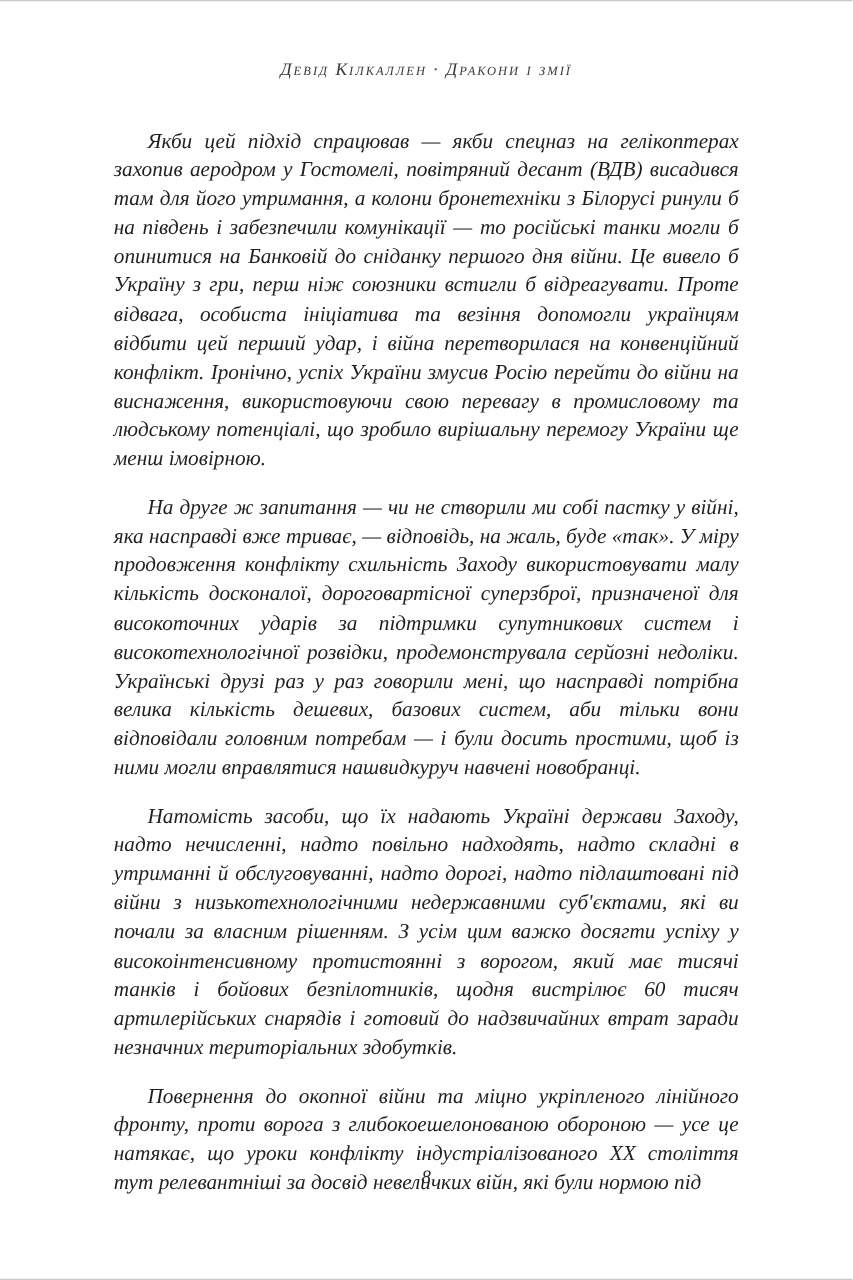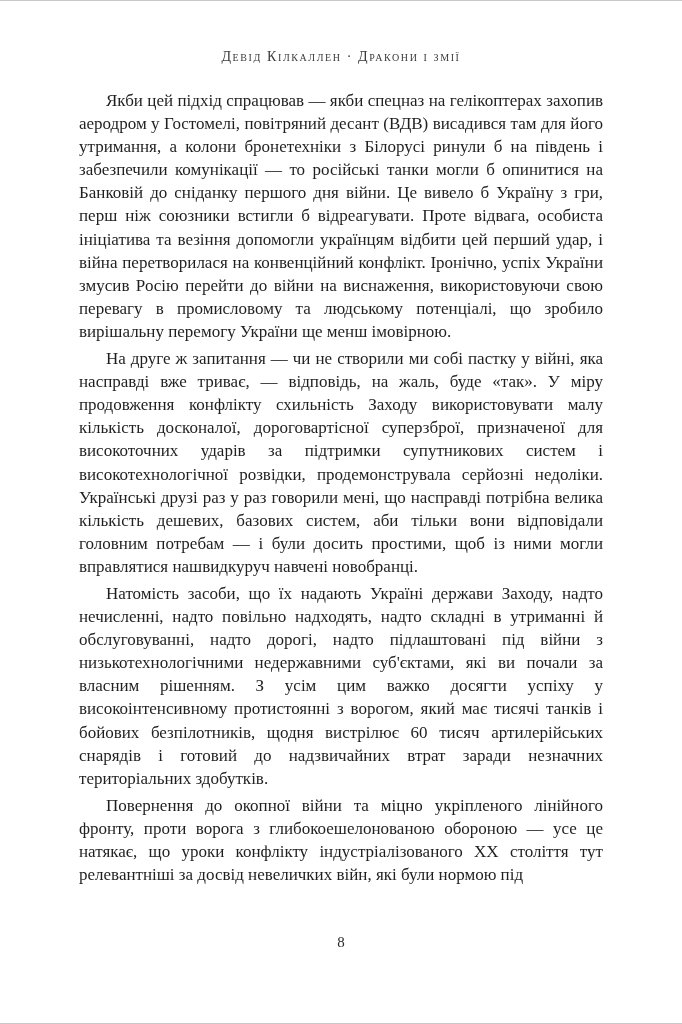--- a/index.html
+++ b/index.html
@@ -11,20 +11,21 @@
     position: relative;
     width: 682px;
     height: 1024px;
     box-sizing: border-box;
     background: #ffffff;
     border-top: 1px solid #c9c9c9;
     border-bottom: 1px solid #c9c9c9;
     font-family: "Liberation Serif", "DejaVu Serif", serif;
     color: #1f1f1f;
     overflow: hidden;
+    font-style: italic;
   }
   .running-header {
     position: absolute;
     top: 48px;
     left: 0;
     right: 0;
     text-align: center;
     font-size: 14px;
     font-variant: small-caps;
     letter-spacing: 1.6px;
@@ -35,21 +36,21 @@
     position: absolute;
     top: 84px;
     left: 75px;
     width: 532px;
     font-size: 17px;
     line-height: 23.1px;
     text-align: justify;
     color: #1f1f1f;
   }
   .text-block p {
-    margin: 4px;
+    margin: 16px;
     padding: 0;
     text-indent: 27px;
   }
   .page-number {
     position: absolute;
     left: 0;
     right: 0;
     bottom: 72px;
     text-align: center;
     font-size: 15px;

